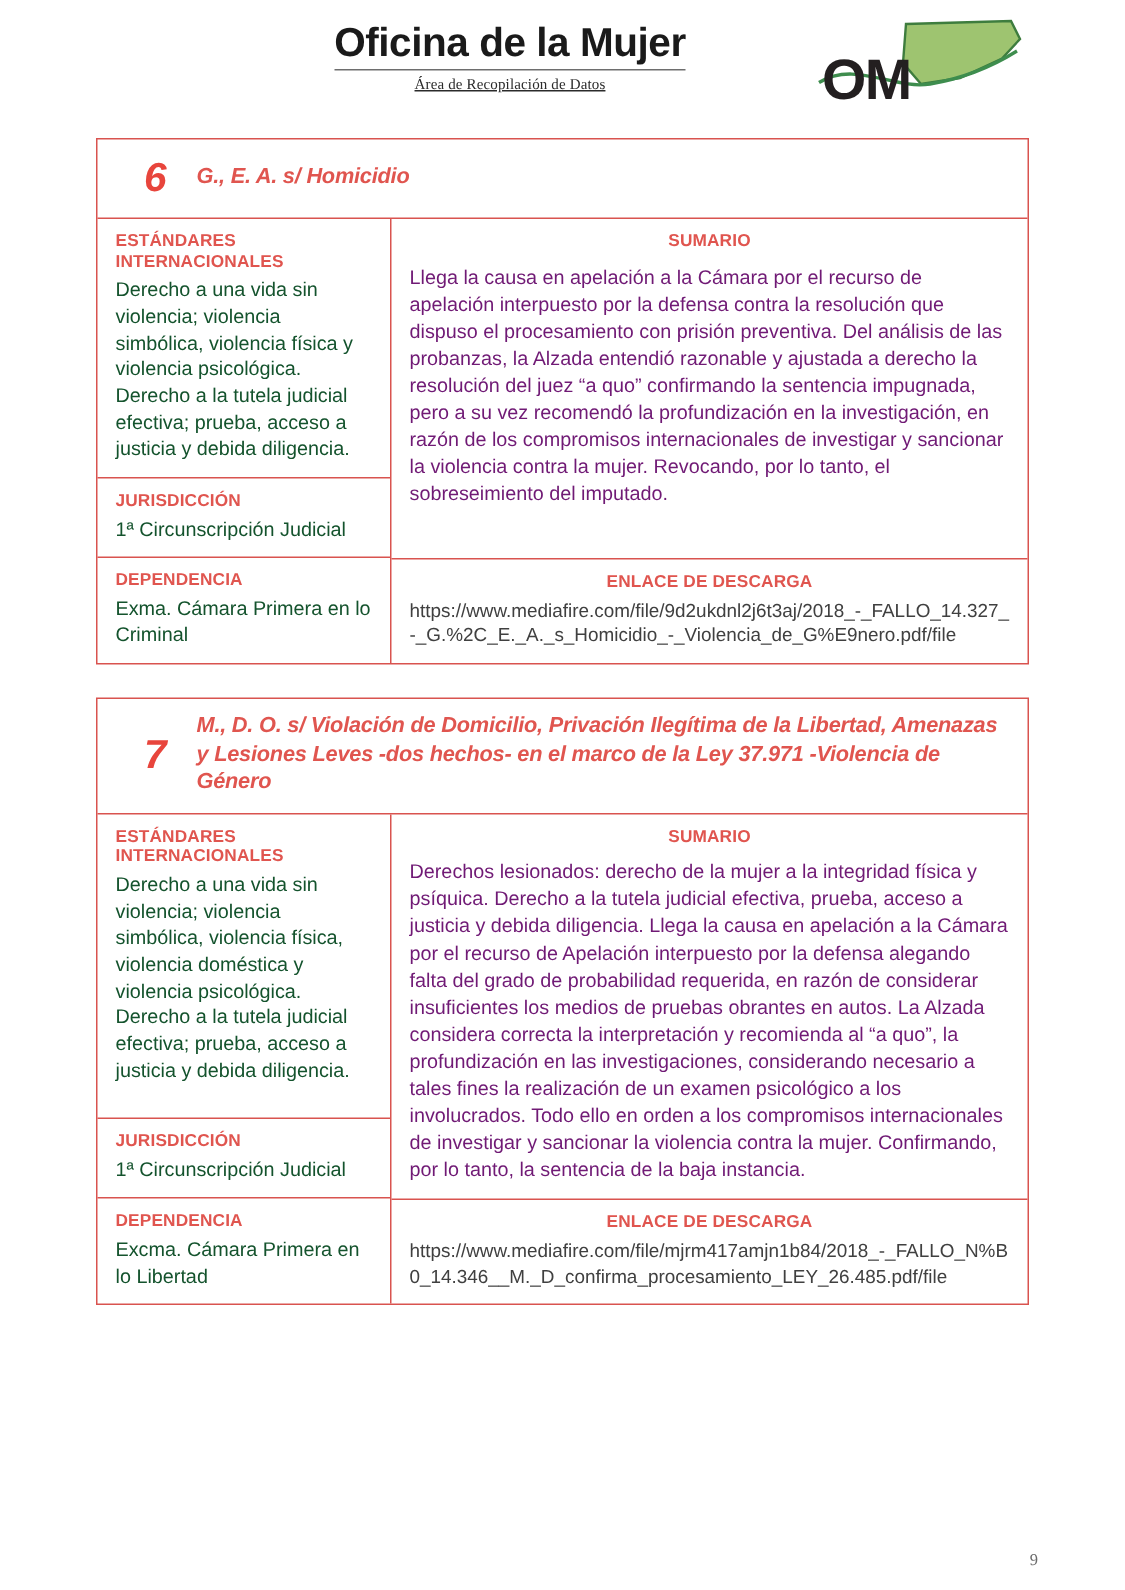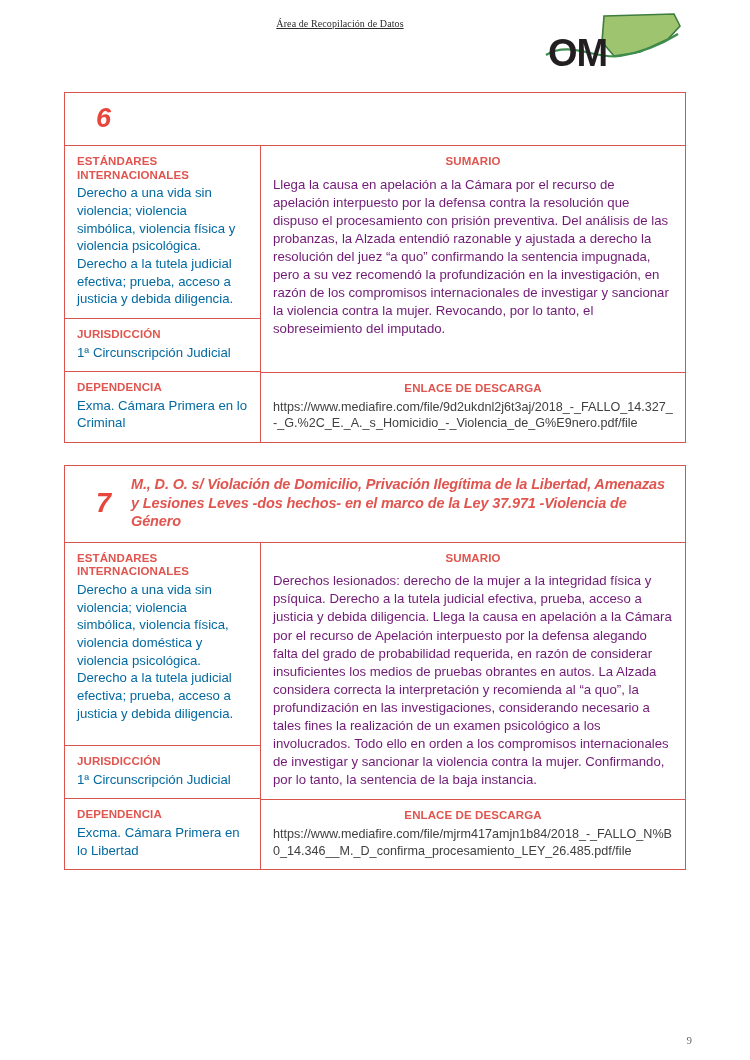--- a/index.html
+++ b/index.html
@@ -116,21 +116,21 @@
     font-size: 11.5px;
     line-height: 1.18;
     letter-spacing: 0.1px;
     margin-bottom: 2px;
   }
   .label-center { text-align: center; }
 
   .body-text {
     font-size: 13.2px;
     line-height: 1.34;
-    color: #0369a1;
+    color: #14532d;
   }
   .sum-text {
     font-size: 13.2px;
     line-height: 1.37;
     color: #701a75;
     margin-top: 7px;
   }
   .url-text {
     font-size: 12.6px;
     line-height: 1.33;
@@ -147,34 +147,36 @@
     font-size: 11px;
     font-family: "Liberation Serif", serif;
     color: #6a6a6a;
   }
 </style>
 </head>
 <body>
 
 <div class="page-header">
   <div class="masthead">
+    <div class="masthead-title">Oficina de la Mujer</div>
     <div class="masthead-sub">Área de Recopilación de Datos</div>
   </div>
   <div class="logo">
     <svg viewBox="0 0 140 66" width="140" height="66">
       <path d="M60 4 L130 2 L136 14 L124 27 L96 40 L70 44 L58 30 Z" fill="#9ec470" stroke="#3e7d3e" stroke-width="1.6"></path>
       <path d="M2 43 C26 28, 52 48, 76 44 C100 40, 118 32, 134 22" fill="none" stroke="#3e8d4e" stroke-width="2.2"></path>
       <text x="4" y="54" font-family="'Liberation Sans', sans-serif" font-size="38" font-weight="bold" fill="#231f20" letter-spacing="-1">OM</text>
     </svg>
   </div>
 </div>
 
 <div class="case">
   <div class="case-head">
     <div class="case-number">6</div>
+    <div class="case-title">G., E. A. s/ Homicidio</div>
   </div>
   <div class="case-body">
     <div class="col-left">
       <div class="cell cell-div flexgrow">
         <div class="label">
           <span>ESTÁNDARES</span><br>
           <span>INTERNACIONALES</span>
         </div>
         <div class="body-text">Derecho a una vida sin violencia; violencia simbólica, violencia física y violencia psicológica. Derecho a la tutela judicial efectiva; prueba, acceso a justicia y debida diligencia.</div>
       </div>

